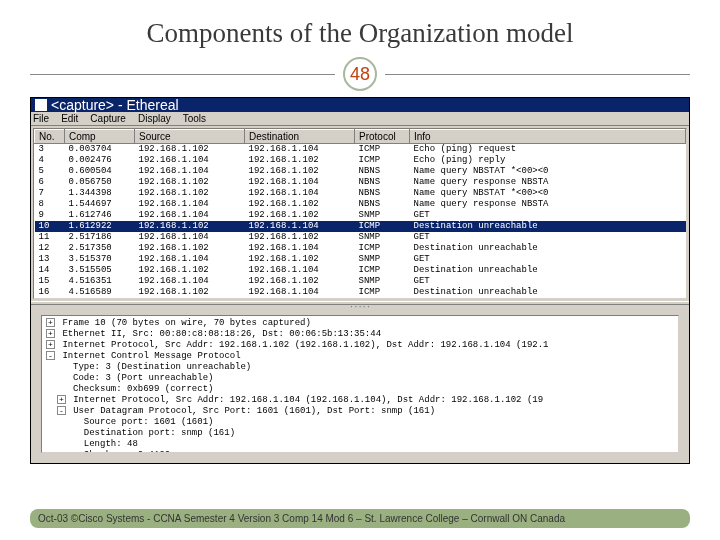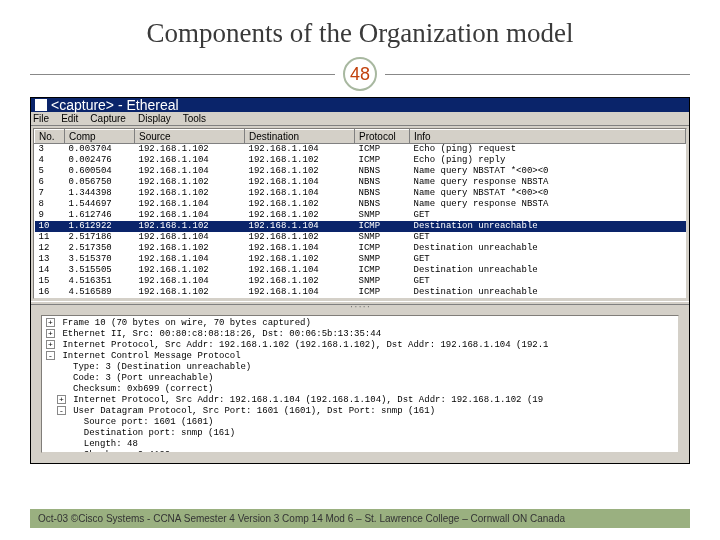--- a/index.html
+++ b/index.html
@@ -15,21 +15,21 @@
 .menubar { background: #d4d0c8; padding: 1px 2px; font-family: Tahoma, sans-serif; font-size: 10px; color: #000; display: flex; gap: 12px; border-bottom: 1px solid #808080; }
 .packet-pane { background: #fff; border: 1px inset #d4d0c8; margin: 2px; overflow: hidden; }
 .packet-pane table { width: 100%; border-collapse: collapse; font-family: "Courier New", monospace; font-size: 9px; }
 .packet-pane th { background: #d4d0c8; border: 1px solid #808080; border-top-color:#fff; border-left-color:#fff; text-align: left; padding: 1px 4px; font-weight: normal; font-family: Tahoma, sans-serif; font-size: 10px; }
 .packet-pane td { padding: 0 4px; white-space: nowrap; color: #000; }
 .packet-pane tr.selected td { background: #0a246a; color: #fff; }
 .detail-pane { background: #fff; border: 1px inset #d4d0c8; margin: 10px; padding: 2px 4px; font-family: "Courier New", monospace; font-size: 9px; line-height: 11px; color: #000; height: 138px; overflow: hidden; }
 .tree-line { white-space: pre; }
 .plus { display: inline-block; width: 9px; height: 9px; border: 1px solid #888; font-size: 8px; line-height: 7px; text-align: center; margin-right: 2px; vertical-align: middle; }
 .splitter { height: 4px; background: #d4d0c8; border-top:1px solid #fff; border-bottom:1px solid #808080; text-align:center; font-size:7px; color:#666; }
-.footer-bar { position: absolute; bottom: 12px; left: 30px; right: 30px; background: #9ab080; padding: 4px 8px; font-family: Arial, sans-serif; font-size: 10px; color: #333; }
+.footer-bar { position: absolute; bottom: 12px; left: 30px; right: 30px; background: #9ab080; padding: 4px 8px; font-family: Arial, sans-serif; font-size: 10px; color: #333; border-radius: 8px; }
 </style>
 </head>
 <body>
 
 <div class="slide">
   <h1 class="title">Components of the Organization model</h1>
   <div class="divider-row">
     <div class="hr"></div>
     <div class="badge">48</div>
     <div class="hr"></div>

